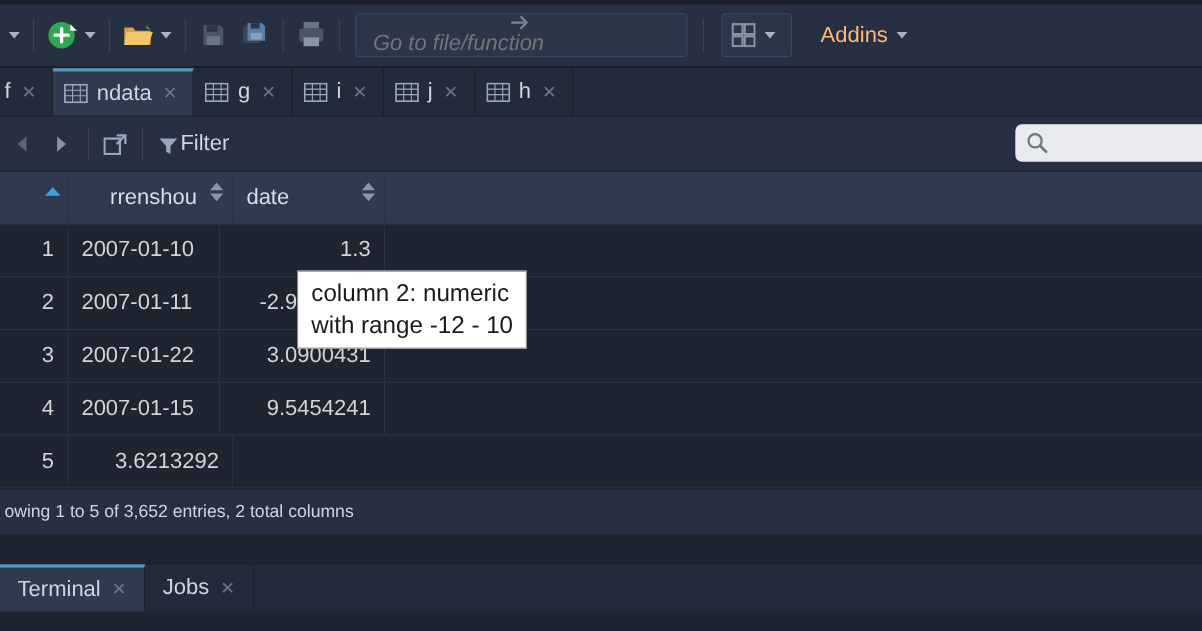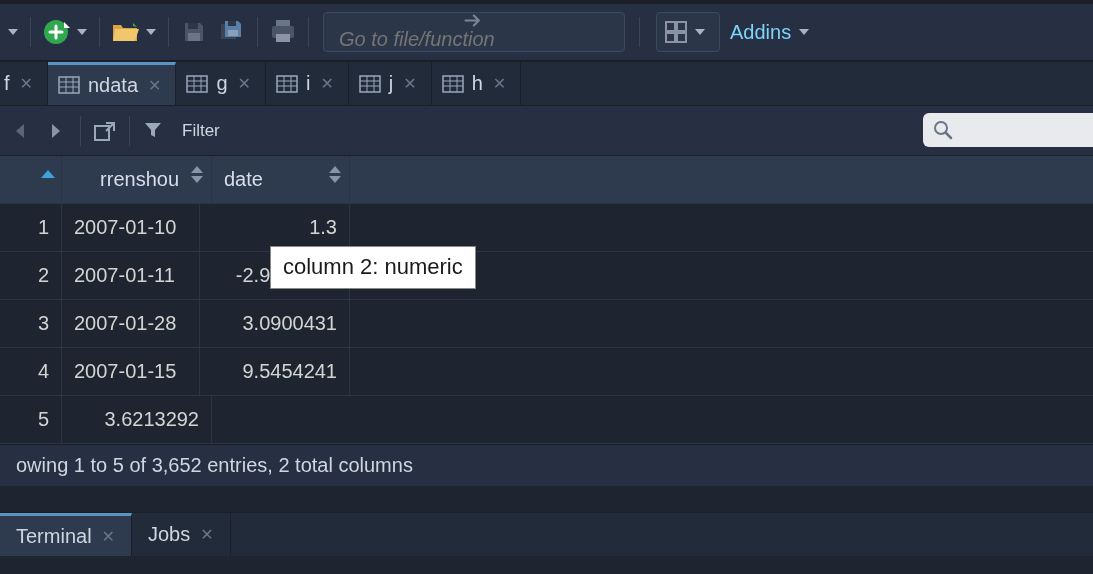--- a/index.html
+++ b/index.html
@@ -74,23 +74,23 @@
     background: #2b3648;
     border: 1px solid #3a4a62;
     border-radius: 4px;
     height: 40px;
     padding: 0 8px;
     margin-left: 10px;
   }
   .addins {
     display: flex;
     align-items: center;
-    color: #7dd3fc;
-    font-size: 20px;
-    margin-left: 10px;
+    color: #fdba74;
+    font-size: 20px;
+    margin-left: 26px;
     cursor: pointer;
   }
   
   
   .file-tabs {
     height: 44px;
     background: #222b3a;
     border-bottom: 1px solid #1a1f28;
     display: flex;
     align-items: stretch;
@@ -123,24 +123,24 @@
     background: #263042;
     border-bottom: 1px solid #1a1f28;
     display: flex;
     align-items: center;
     padding: 0 2px;
     position: relative;
   }
   .viewer-toolbar .tb-btn { width: 32px; }
   .filter-btn {
     display: flex;
-    align-items: flex-start;
-    gap: 20px;
+    align-items: flex-end;
+    gap: 2px;
     margin-left: 8px;
-    font-size: 17px;
+    font-size: 20px;
     color: #cfd6df;
     cursor: pointer;
   }
   .search-box {
     position: absolute;
     right: 0;
     top: 7px;
     background: #e8eaed;
     border-radius: 6px 0 0 6px;
     height: 34px;
@@ -201,22 +201,22 @@
     line-height: 1.3;
     margin-top: 24px;
   }
   
   
   .status-footer {
     height: 42px;
     background: #263042;
     display: flex;
     align-items: center;
-    padding: 0 16px;
-    font-size: 20px;
+    padding: 0 4px;
+    font-size: 16px;
     color: #cfd6df;
     border-top: 1px solid #1a1f28;
   }
   
   .gap-spacer { height: 26px; background: #1e2530; }
   
   
   .bottom-tabs {
     height: 44px;
     background: #222b3a;
@@ -432,36 +432,37 @@
     <div class="dt-cell col-date">2007-01-10</div>
     <div class="dt-cell col-val">1.3</div>
   </div>
   <div class="dt-row">
     <div class="dt-cell col-idx">2</div>
     <div class="dt-cell col-date">2007-01-11</div>
     <div class="dt-cell col-val">-2.9949107</div>
   </div>
   <div class="dt-row">
     <div class="dt-cell col-idx">3</div>
-    <div class="dt-cell col-date">2007-01-28</div>
+    <div class="dt-cell col-date">2007-01-22</div>
     <div class="dt-cell col-val">3.0900431</div>
   </div>
   <div class="dt-row">
     <div class="dt-cell col-idx">4</div>
     <div class="dt-cell col-date">2007-01-15</div>
     <div class="dt-cell col-val">9.5454241</div>
   </div>
   <div class="dt-row">
     <div class="dt-cell col-idx">5</div>
     <div class="dt-cell col-val">3.6213292</div>
   </div>
 </div>
 
 <div class="tooltip">
   <div>column 2: numeric</div>
+  <div>with range -12 - 10</div>
 </div>
 
 <div class="status-footer">
   <span>owing 1 to 5 of 3,652 entries, 2 total columns</span>
 </div>
 
 <div class="gap-spacer"></div>
 
 <div class="bottom-tabs">
   <div class="btab active-bottom">

